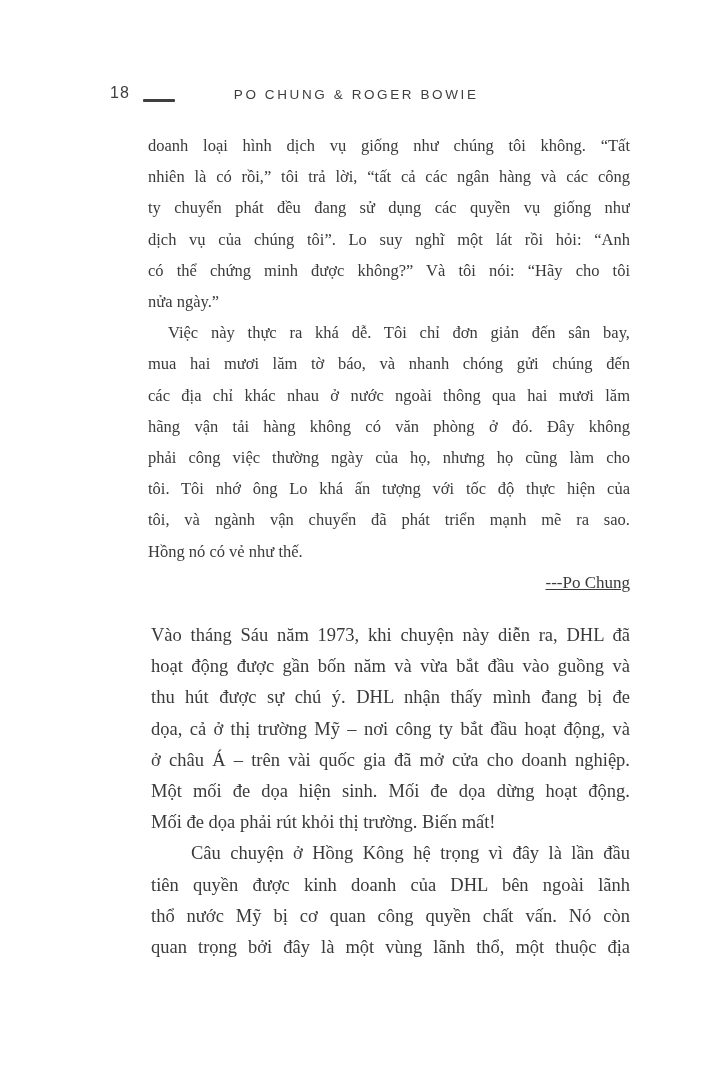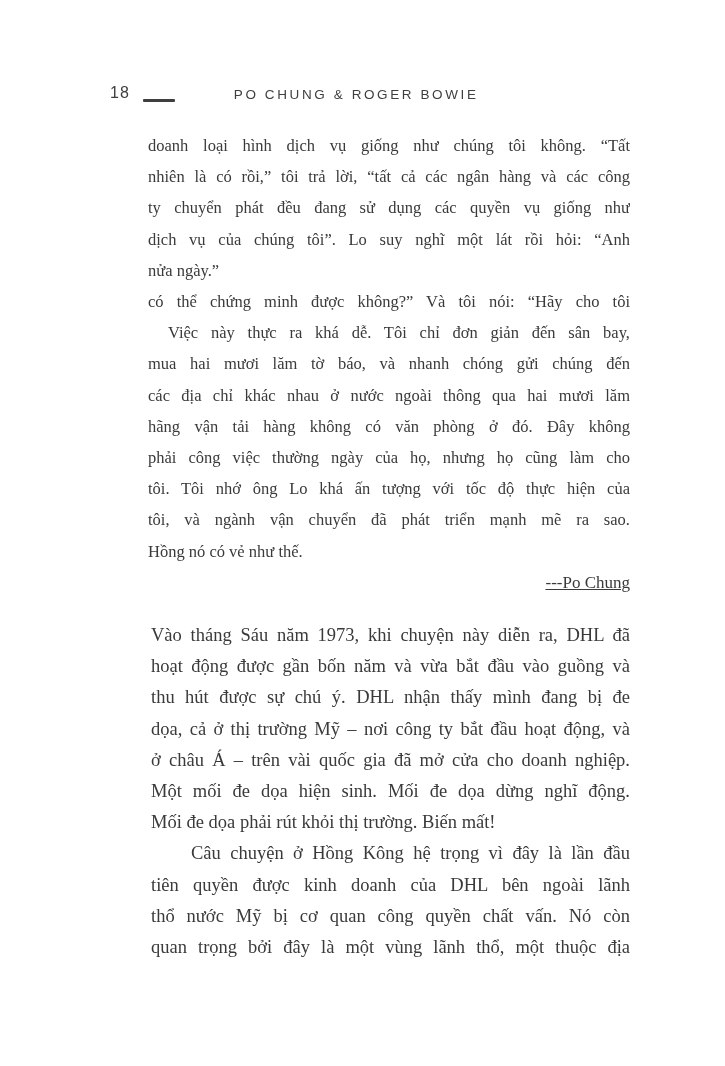--- a/index.html
+++ b/index.html
@@ -59,22 +59,22 @@
   </div>
 
   <div class="content">
     <div class="quote">
       <div>
           <div class="para">
             <div class="line">doanh loại hình dịch vụ giống như chúng tôi không. “Tất</div>
             <div class="line">nhiên là có rồi,” tôi trả lời, “tất cả các ngân hàng và các công</div>
             <div class="line">ty chuyển phát đều đang sử dụng các quyền vụ giống như</div>
             <div class="line">dịch vụ của chúng tôi”. Lo suy nghĩ một lát rồi hỏi: “Anh</div>
+            <div class="line">có thể chứng minh được không?” Và tôi nói: “Hãy cho tôi</div>
             <div class="line last">nửa ngày.”</div>
-            <div class="line">có thể chứng minh được không?” Và tôi nói: “Hãy cho tôi</div>
           </div>
           <div class="para indent">
             <div class="line">Việc này thực ra khá dễ. Tôi chỉ đơn giản đến sân bay,</div>
             <div class="line">mua hai mươi lăm tờ báo, và nhanh chóng gửi chúng đến</div>
             <div class="line">các địa chỉ khác nhau ở nước ngoài thông qua hai mươi lăm</div>
             <div class="line">hãng vận tải hàng không có văn phòng ở đó. Đây không</div>
             <div class="line">phải công việc thường ngày của họ, nhưng họ cũng làm cho</div>
             <div class="line">tôi. Tôi nhớ ông Lo khá ấn tượng với tốc độ thực hiện của</div>
             <div class="line">tôi, và ngành vận chuyển đã phát triển mạnh mẽ ra sao.</div>
             <div class="line last">Hồng nó có vẻ như thế.</div>
@@ -82,21 +82,21 @@
         </div>
       <div class="attribution">---Po Chung</div>
     </div>
     <div class="main">
         <div class="para">
           <div class="line">Vào tháng Sáu năm 1973, khi chuyện này diễn ra, DHL đã</div>
           <div class="line">hoạt động được gần bốn năm và vừa bắt đầu vào guồng và</div>
           <div class="line">thu hút được sự chú ý. DHL nhận thấy mình đang bị đe</div>
           <div class="line">dọa, cả ở thị trường Mỹ – nơi công ty bắt đầu hoạt động, và</div>
           <div class="line">ở châu Á – trên vài quốc gia đã mở cửa cho doanh nghiệp.</div>
-          <div class="line">Một mối đe dọa hiện sinh. Mối đe dọa dừng nghĩ động.</div>
+          <div class="line">Một mối đe dọa hiện sinh. Mối đe dọa dừng hoạt động.</div>
           <div class="line last">Mối đe dọa phải rút khỏi thị trường. Biến mất!</div>
         </div>
         <div class="para indent">
           <div class="line">Câu chuyện ở Hồng Kông hệ trọng vì đây là lần đầu</div>
           <div class="line">tiên quyền được kinh doanh của DHL bên ngoài lãnh</div>
           <div class="line">thổ nước Mỹ bị cơ quan công quyền chất vấn. Nó còn</div>
           <div class="line">quan trọng bởi đây là một vùng lãnh thổ, một thuộc địa</div>
         </div>
       </div>
   </div>

